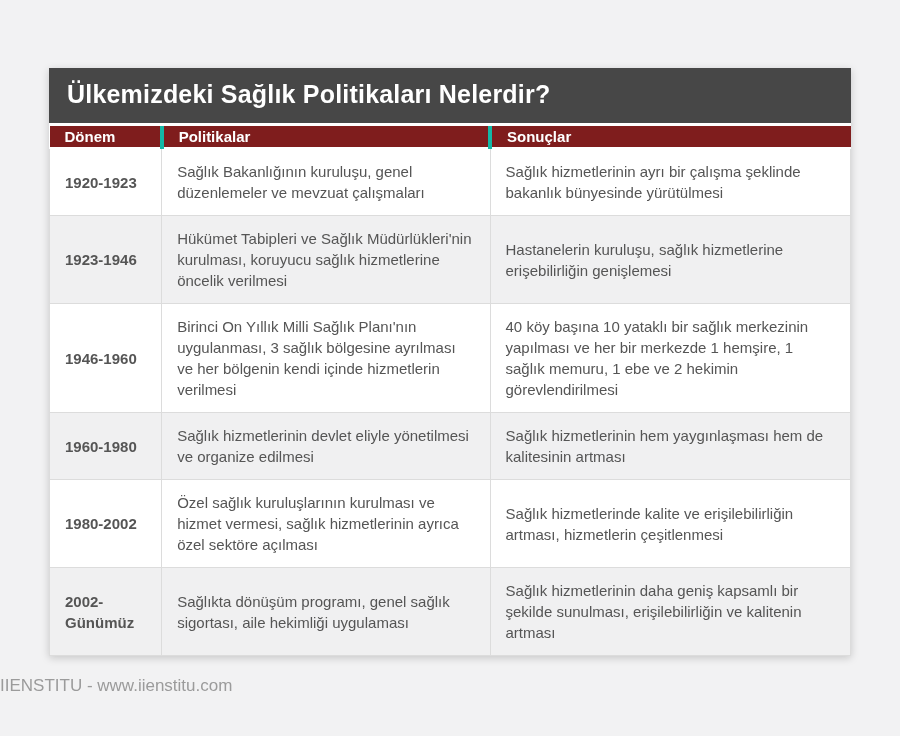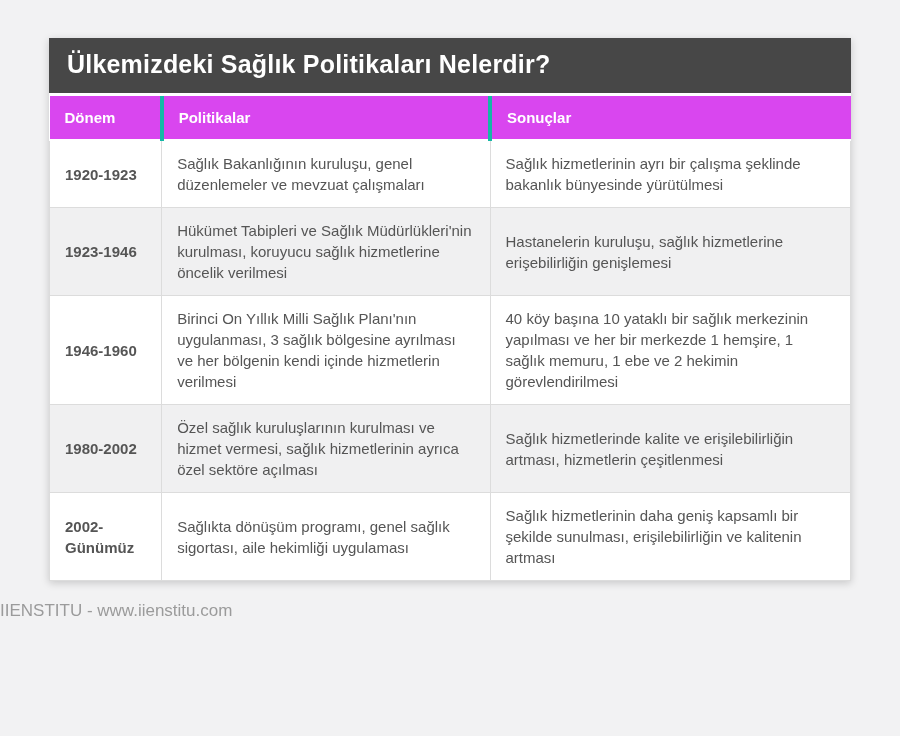--- a/index.html
+++ b/index.html
@@ -9,21 +9,21 @@
     background: #f2f2f3;
   }
   .page {
     width: 900px;
     height: 736px;
     background: #f2f2f3;
     overflow: hidden;
   }
   .card {
     width: 802px;
-    margin: 38px auto 0 auto;
+    margin: 68px auto 0 auto;
     background: #ffffff;
     box-shadow: 0 2px 8px rgba(0,0,0,0.18);
   }
   .title-bar {
     background: #474747;
     color: #ffffff;
     font-size: 25px;
     font-weight: 700;
     padding: 12px 18px 14px 18px;
     letter-spacing: 0.2px;
@@ -32,26 +32,26 @@
   table.policy-table {
     width: 100%;
     border-collapse: collapse;
     table-layout: fixed;
   }
   table.policy-table col.c-period  { width: 14%; }
   table.policy-table col.c-policy  { width: 41%; }
   table.policy-table col.c-result  { width: 45%; }
 
   thead th {
-    background: #d946ef;
+    background: #7f1d1d;
     color: #ffffff;
     font-size: 15px;
     font-weight: 700;
     text-align: left;
-    padding: 13px 15px;
+    padding: 2px 15px;
     border-bottom: 2px solid #ffffff;
   }
   thead th + th { border-left: 4px solid #14b8a6; }
 
   tbody td {
     font-size: 15px;
     line-height: 21px;
     color: #555555;
     padding: 12px 15px;
     border: 1px solid #dcdcdc;
@@ -96,20 +96,25 @@
           <td class="period">1923-1946</td>
           <td>Hükümet Tabipleri ve Sağlık Müdürlükleri'nin kurulması, koruyucu sağlık hizmetlerine öncelik verilmesi</td>
           <td>Hastanelerin kuruluşu, sağlık hizmetlerine erişebilirliğin genişlemesi</td>
         </tr>
         <tr>
           <td class="period">1946-1960</td>
           <td>Birinci On Yıllık Milli Sağlık Planı'nın uygulanması, 3 sağlık bölgesine ayrılması ve her bölgenin kendi içinde hizmetlerin verilmesi</td>
           <td>40 köy başına 10 yataklı bir sağlık merkezinin yapılması ve her bir merkezde 1 hemşire, 1 sağlık memuru, 1 ebe ve 2 hekimin görevlendirilmesi</td>
         </tr>
         <tr>
+          <td class="period">1960-1980</td>
+          <td>Sağlık hizmetlerinin devlet eliyle yönetilmesi ve organize edilmesi</td>
+          <td>Sağlık hizmetlerinin hem yaygınlaşması hem de kalitesinin artması</td>
+        </tr>
+        <tr>
           <td class="period">1980-2002</td>
           <td>Özel sağlık kuruluşlarının kurulması ve hizmet vermesi, sağlık hizmetlerinin ayrıca özel sektöre açılması</td>
           <td>Sağlık hizmetlerinde kalite ve erişilebilirliğin artması, hizmetlerin çeşitlenmesi</td>
         </tr>
         <tr>
           <td class="period">2002-Günümüz</td>
           <td>Sağlıkta dönüşüm programı, genel sağlık sigortası, aile hekimliği uygulaması</td>
           <td>Sağlık hizmetlerinin daha geniş kapsamlı bir şekilde sunulması, erişilebilirliğin ve kalitenin artması</td>
         </tr>
       </tbody>

